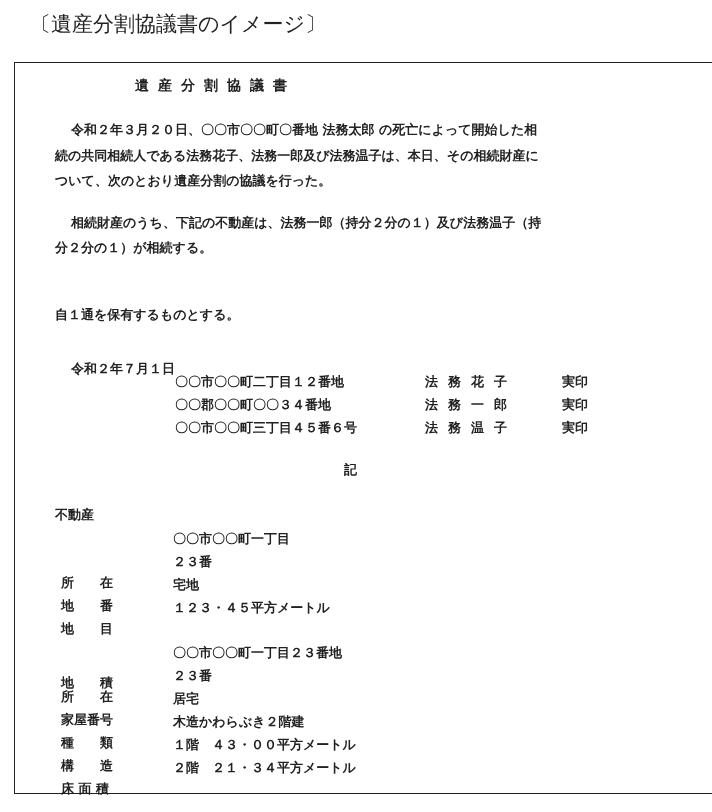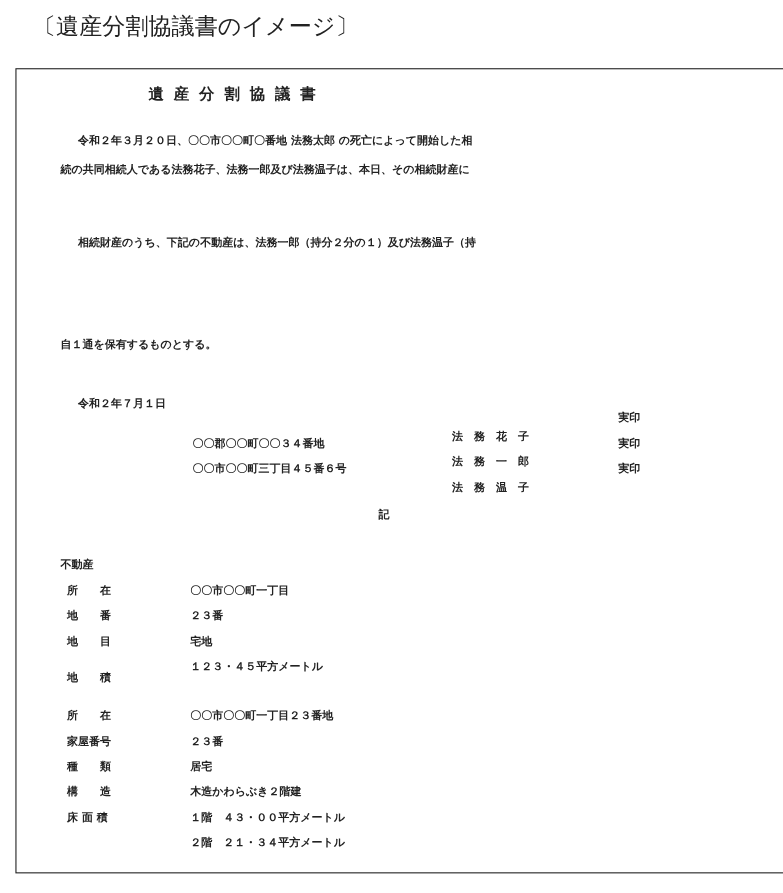--- a/index.html
+++ b/index.html
@@ -1,47 +1,50 @@
 <!DOCTYPE html>
 <html><head>
 <meta charset="utf-8">
 <style>
   html, body { margin: 0; padding: 0; background: #ffffff; }
   body { width: 712px; height: 812px; position: relative; overflow: hidden;
          font-family: "DejaVu Sans", "Liberation Sans", sans-serif; color: #1a1a1a; }
   .caption { position: absolute; left: 30px; top: 10px; font-size: 21px; color: #222; letter-spacing: 0px; }
   .doc { position: absolute; left: 14px; top: 62px; width: 709px; height: 732px;
          border: 1.5px solid #222; box-sizing: border-box; }
-  .line { position: absolute; font-size: 10px; white-space: nowrap; font-weight: bold; color: #222; }
+  .line { position: absolute; font-size: 13px; white-space: nowrap; font-weight: bold; color: #222; }
   .title { left: 120px; top: 14px; letter-spacing: 9px; font-size: 14px; }
   .para { left: 40px; }
   .p-indent { left: 56px; }
   .addr { left: 160px; }
-  .sig { left: 396px; letter-spacing: 10px; margin-top: 17px; }
+  .sig { left: 410px; letter-spacing: 10px; }
   .ki { left: 329px; }
-  .lbl { left: 46px; }
+  .lbl { left: 46px; margin-top: 44px; }
   .val { left: 158px; }
 </style>
 </head>
 <body>
 
 <div class="caption">〔遺産分割協議書のイメージ〕</div>
 
 <div class="doc">
   <div class="line title">遺産分割協議書</div>
 
   <div class="line p-indent" style="top:58px">令和２年３月２０日、〇〇市〇〇町〇番地 法務太郎 の死亡によって開始した相</div>
   <div class="line para" style="top:84px">続の共同相続人である法務花子、法務一郎及び法務温子は、本日、その相続財産に</div>
+  <div class="line para" style="top:109px">ついて、次のとおり遺産分割の協議を行った。</div>
 
   <div class="line p-indent" style="top:151px">相続財産のうち、下記の不動産は、法務一郎（持分２分の１）及び法務温子（持</div>
+  <div class="line para" style="top:176px">分２分の１）が相続する。</div>
 
   <div class="line para" style="top:243px">自１通を保有するものとする。</div>
 
   <div class="line p-indent" style="top:297px">令和２年７月１日</div>
 
+  <div class="line addr" style="top:310px">〇〇市〇〇町二丁目１２番地</div>
   <div class="line sig" style="top:310px">法務花子</div>
   <div class="line" style="top:310px;left:547px">実印</div>
 
   <div class="line addr" style="top:333px">〇〇郡〇〇町〇〇３４番地</div>
   <div class="line sig" style="top:333px">法務一郎</div>
   <div class="line" style="top:333px;left:547px">実印</div>
 
   <div class="line addr" style="top:356px">〇〇市〇〇町三丁目４５番６号</div>
   <div class="line sig" style="top:356px">法務温子</div>
   <div class="line" style="top:356px;left:547px">実印</div>
@@ -49,21 +52,21 @@
   <div class="line ki" style="top:398px">記</div>
 
   <div class="line" style="top:443px;left:40px">不動産</div>
 
   <div class="line lbl" style="top:467px">所　　在</div>
   <div class="line val" style="top:467px">〇〇市〇〇町一丁目</div>
   <div class="line lbl" style="top:490px">地　　番</div>
   <div class="line val" style="top:490px">２３番</div>
   <div class="line lbl" style="top:513px">地　　目</div>
   <div class="line val" style="top:513px">宅地</div>
-  <div class="line lbl" style="top:546px">地　　積</div>
+  <div class="line lbl" style="top:567px">地　　積</div>
   <div class="line val" style="top:536px">１２３・４５平方メートル</div>
 
   <div class="line lbl" style="top:581px">所　　在</div>
   <div class="line val" style="top:581px">〇〇市〇〇町一丁目２３番地</div>
   <div class="line lbl" style="top:604px">家屋番号</div>
   <div class="line val" style="top:604px">２３番</div>
   <div class="line lbl" style="top:627px">種　　類</div>
   <div class="line val" style="top:627px">居宅</div>
   <div class="line lbl" style="top:650px">構　　造</div>
   <div class="line val" style="top:650px">木造かわらぶき２階建</div>

